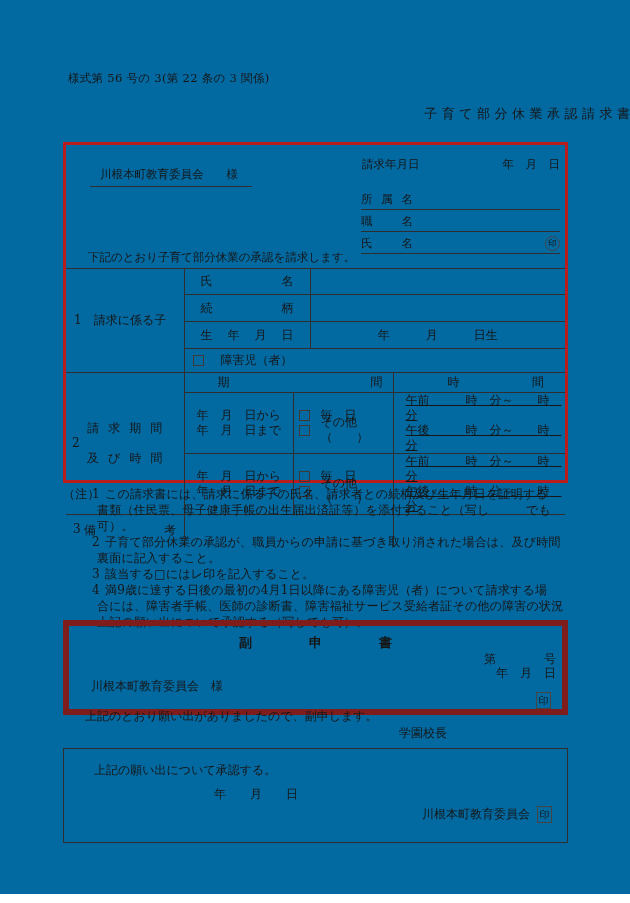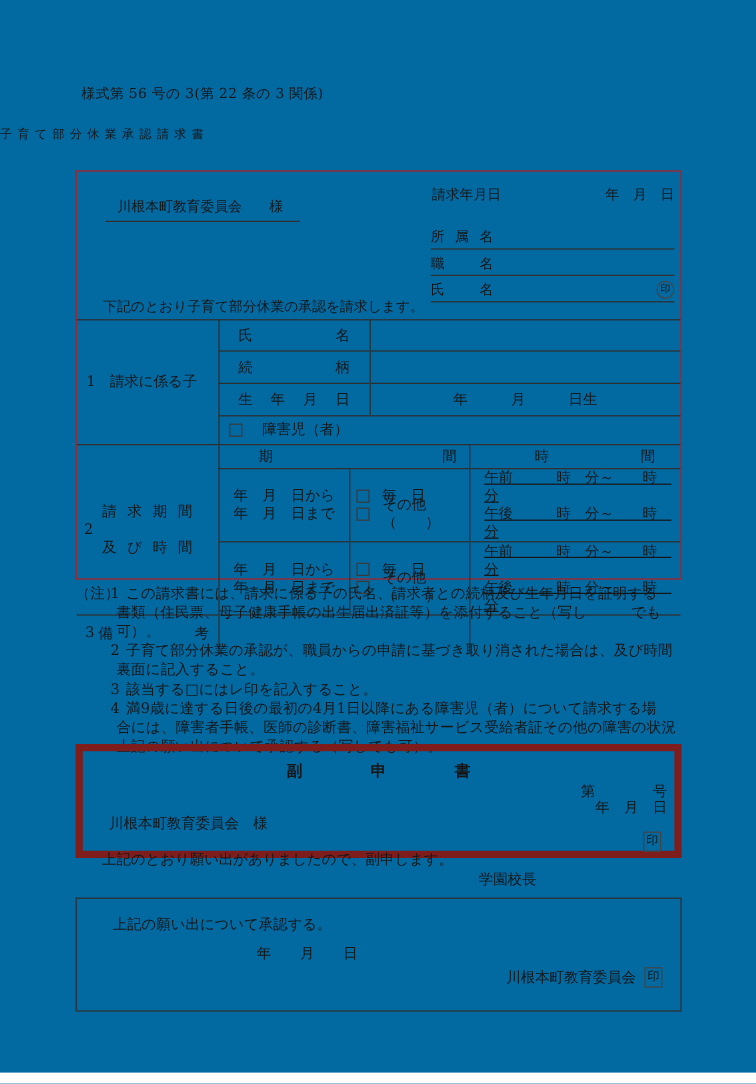--- a/index.html
+++ b/index.html
@@ -5,25 +5,25 @@
   html,body { margin:0; padding:0; background:#ffffff; }
   .page {
     position:relative; width:630px; height:894px; background:#0369a1;
     font-family:"DejaVu Serif","Liberation Serif",serif;
     color:#161616; font-size:12px; overflow:hidden;
   }
   .abs { position:absolute; }
 
   
   .form-no { left:68px; top:71px; font-size:11.5px; letter-spacing:0.3px; }
-  .doc-title { left:0; top:105px; width:630px; text-align:left; font-size:10px; }
+  .doc-title { left:0; top:105px; width:630px; text-align:right; font-size:13px; }
   .doc-title span { letter-spacing:4.5px; margin-right:-4.5px; }
 
   
-  .box-main { left:63px; top:142px; width:505px; height:341px; border:1px solid #b91c1c; box-sizing:border-box; }
+  .box-main { left:63px; top:142px; width:505px; height:341px; border:3px solid #b91c1c; box-sizing:border-box; }
   .box-hdr { position:relative; height:123px; font-size:11.5px; }
   .req-date-label { left:296px; top:12px; }
   .req-date-value { right:5px; top:12px; }
   .addressee-row { left:24px; top:22px; width:162px; height:20px; border-bottom:1px solid #2e2e2e; padding-left:10px; box-sizing:border-box; }
   .hdr-field-row { position:absolute; left:295px; right:5px; height:22px; border-bottom:1px solid #2e2e2e;
                    display:flex; align-items:flex-end; box-sizing:border-box; padding-bottom:2px; }
   .jlabel { display:inline-block; width:52px; text-align:justify; text-align-last:justify; }
   .fill { flex:1; }
   .seal-round { display:inline-flex; width:13px; height:13px; border:1px solid #444; border-radius:50%;
                 font-size:8.5px; align-items:center; justify-content:center; line-height:1; margin-bottom:0; }

